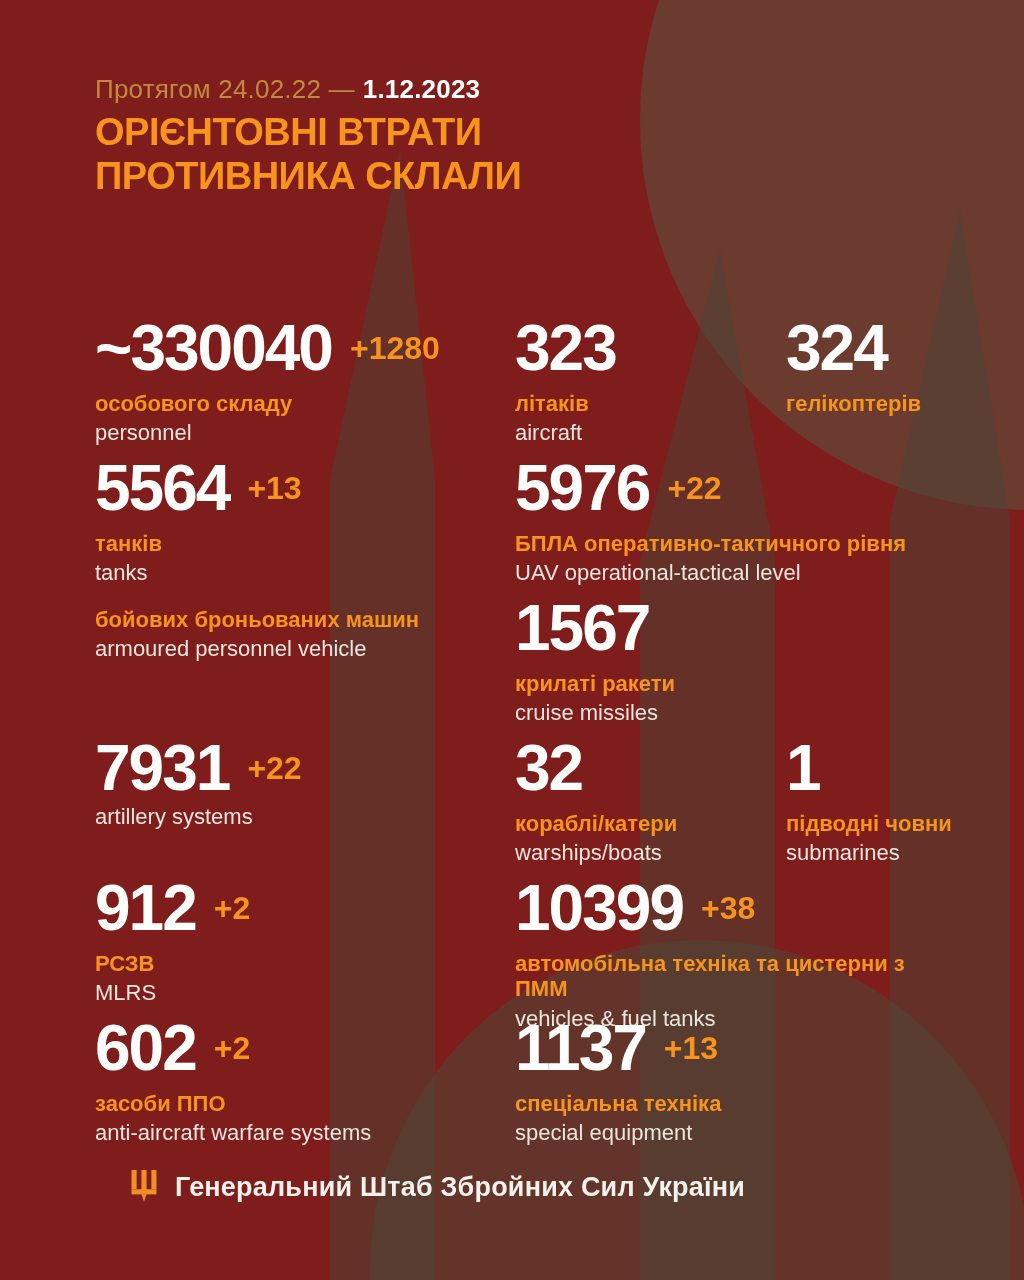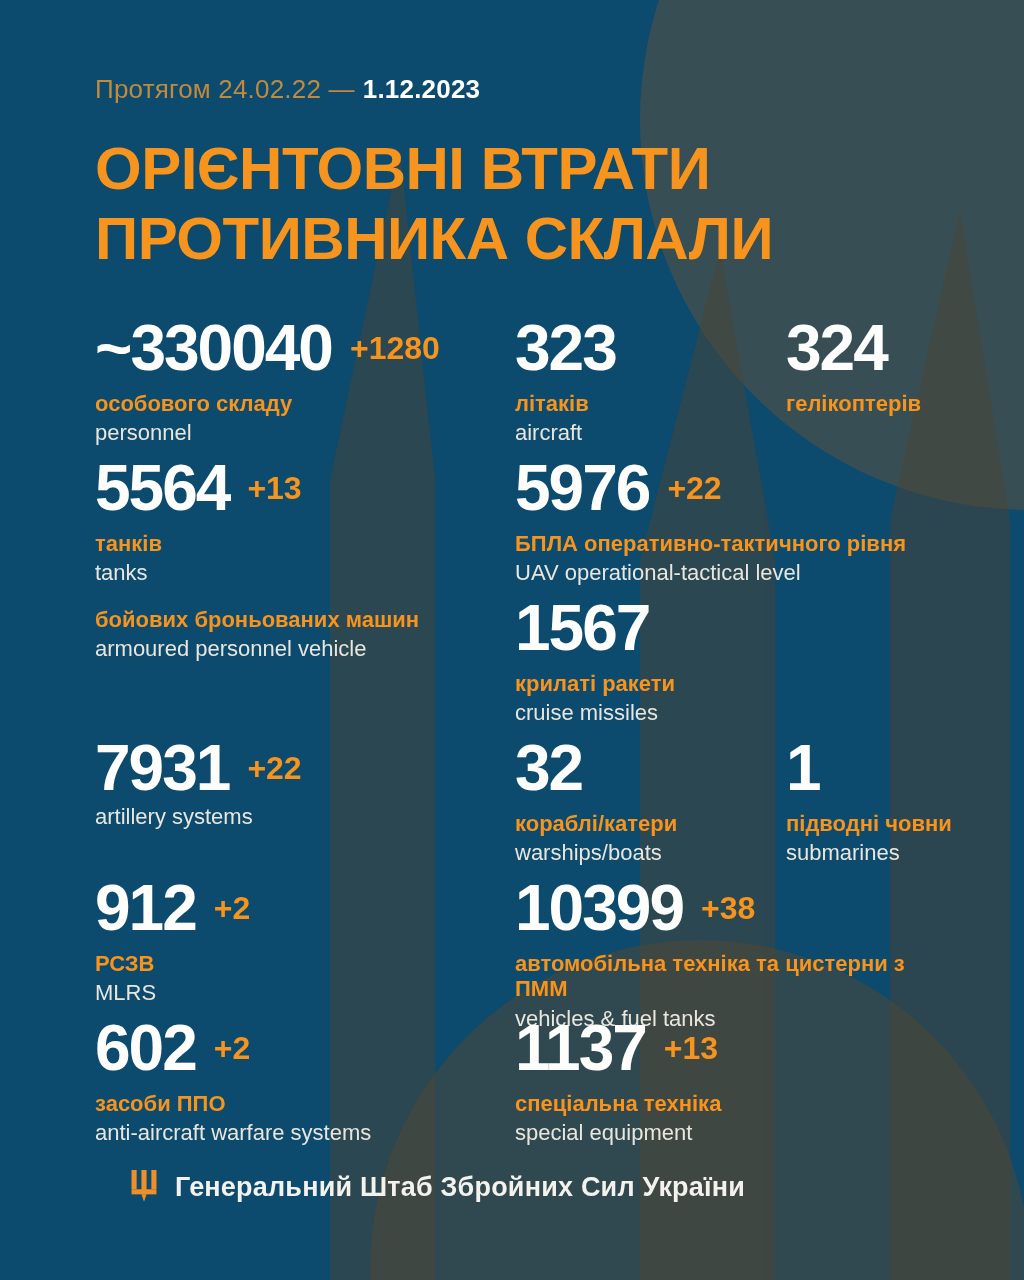--- a/index.html
+++ b/index.html
@@ -1,33 +1,33 @@
 <!DOCTYPE html>
 <html><head>
 <meta charset="utf-8">
 <style>
   html,body{margin:0;padding:0;}
   .canvas{
     position:relative;width:1024px;height:1280px;overflow:hidden;
-    background:#0c4a6e;
+    background:#7f1d1d;
     font-family:"Liberation Sans",sans-serif;
     -webkit-font-smoothing:antialiased;
   }
   .watermark{position:absolute;inset:0;pointer-events:none;}
 
   .period{
     position:absolute;left:95px;top:74px;
     font-size:26px;letter-spacing:0.2px;
   }
   .period .pfx{color:#c18a3e;font-weight:normal;}
   .period .pdate{color:#fdfdfb;font-weight:bold;margin-left:8px;}
 
   .title{
-    position:absolute;left:95px;top:134px;
-    color:#f7941d;font-weight:bold;font-size:60px;line-height:1.17;
+    position:absolute;left:95px;top:110px;
+    color:#f7941d;font-weight:bold;font-size:38px;line-height:1.17;
     letter-spacing:-0.5px;text-transform:uppercase;
   }
 
   .grid{
     position:absolute;left:95px;top:316px;
     display:grid;
     grid-template-columns:420px 235px 274px;
     grid-auto-rows:140px;
   }
   .c1{grid-column:1;} .c2{grid-column:2;} .c3{grid-column:3;margin-left:36px;}

